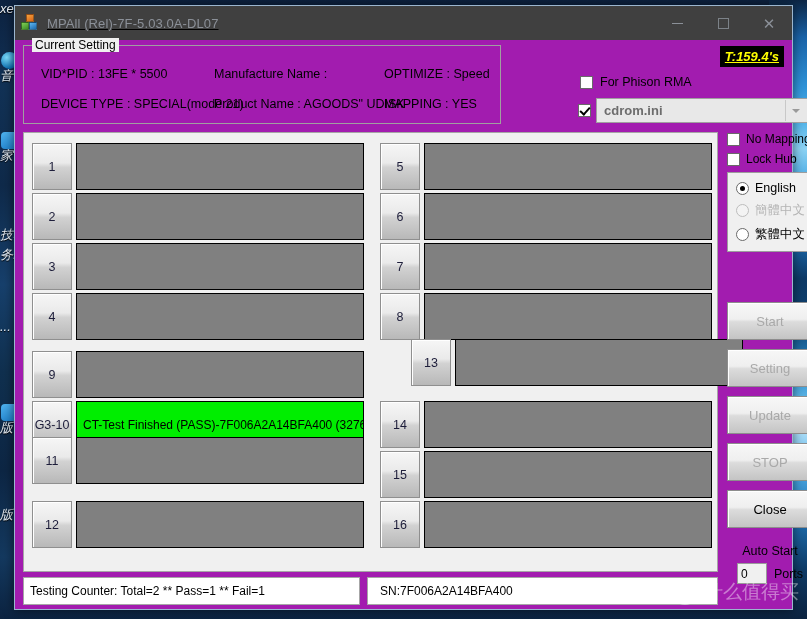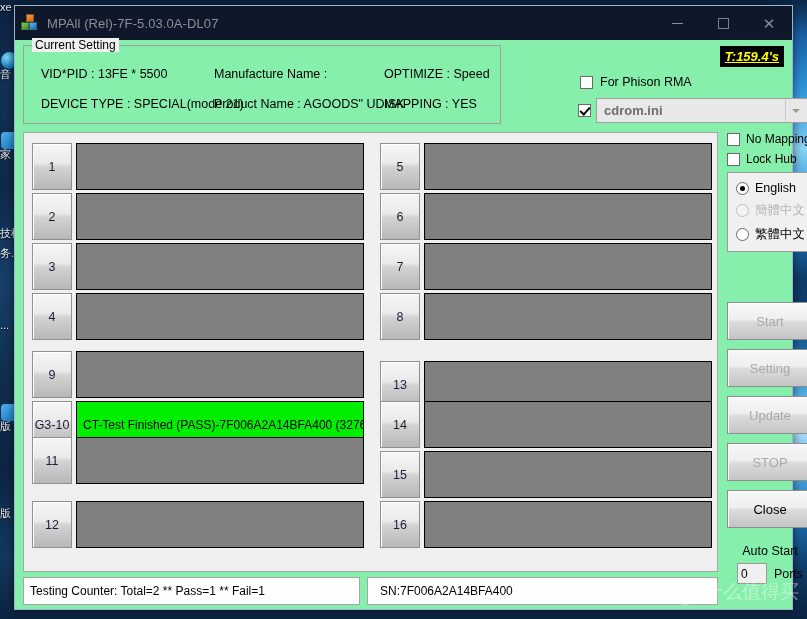--- a/index.html
+++ b/index.html
@@ -28,46 +28,47 @@
         #0d2746 0%, #1a63a8 6%, #2f93d8 14%, #56b6ea 20%, #8dd3f4 24%,
         #3fa3e0 30%, #1d6fb5 38%, #0e3a66 45%, #10416f 52%,
         #2a8ccd 60%, #6fc4ee 66%, #a9dcf7 70%, #4daae3 76%,
         #1e6dae 84%, #0f3b66 92%, #0c2340 100%);
   }
   #desktop-left-icons {
     position: absolute; left: 0; top: 0; width: 20px; height: 619px;
   }
   .dicon { position: absolute; left: 0; width: 20px; }
   .dicon .glyph {
-    font-size: 11px; color: #e8eef5; line-height: 1.05;
+    font-size: 13px; color: #e8eef5; line-height: 1.05;
     text-shadow: 0 1px 1px #000;
-    white-space: nowrap; overflow: hidden;
+    white-space: nowrap; overflow: hidden; font-style: italic;
   }
   .dicon .badge {
     width: 17px; height: 17px; border-radius: 4px;
     background: linear-gradient(160deg, #4fb3f0, #1d7ec8);
     margin-left: 1px;
   }
   .dicon .badge.round { border-radius: 50%;
     background: radial-gradient(circle at 35% 32%, #7fe0ff, #0c6fb0 70%, #05406c); }
 
   
   #window {
     position: absolute; left: 14px; top: 5px;
     width: 779px; height: 605px;
     background: #f0f0f0;
     border: 1px solid #9bb6cf;
     box-shadow: 0 0 10px rgba(0,0,0,.55);
     display: flex; flex-direction: column;
   }
   #titlebar {
-    height: 34px; background: #0f172a;
+    height: 34px; background: #404040;
     display: flex; align-items: center;
     flex: 0 0 34px;
     position: relative;
+    text-decoration: underline;
   }
   #app-icon {
     width: 18px; height: 18px; margin-left: 6px; margin-right: 8px;
     position: relative; flex: 0 0 18px;
   }
   #app-icon .blk { position: absolute; width: 8px; height: 8px; border: 1px solid rgba(0,0,0,.35); }
   #app-icon .b1 { left: 5px; top: 0px;  background: linear-gradient(150deg,#f5a23c,#d9651a); }
   #app-icon .b2 { left: 0px; top: 8px;  background: linear-gradient(150deg,#7fcf56,#3c8c27); }
   #app-icon .b3 { left: 8px; top: 8px;  background: linear-gradient(150deg,#5fb6ef,#1b6bb0); }
   #win-title {
@@ -78,21 +79,21 @@
     width: 46px; height: 34px;
     display: flex; align-items: center; justify-content: center;
     color: #5b6066;
   }
   .wbtn .min { width: 11px; height: 1px; background: #8b9098; }
   .wbtn .max { width: 11px; height: 11px; border: 1px solid #7c8288; }
   .wbtn .cls { font-size: 15px; line-height: 1; color: #8b9098; }
 
   #client {
     flex: 1 1 auto; position: relative;
-    background: #86efac;
+    background: #a21caf;
   }
 
   
   #current-setting {
     position: absolute; left: 8px; top: 5px; width: 478px; height: 79px;
     border: 1px solid #a0a0a0;
   }
   .grp-legend {
     position: absolute; left: 8px; top: -8px;
     background: #f0f0f0; padding: 0 3px;
@@ -407,21 +408,21 @@
             <div class="port-status"></div>
           </div>
           <div class="port-row" style="top: 110px;">
             <div class="port-btn">7</div>
             <div class="port-status"></div>
           </div>
           <div class="port-row" style="top: 160px;">
             <div class="port-btn">8</div>
             <div class="port-status"></div>
           </div>
-          <div class="port-row" style="top: 228px;">
+          <div class="port-row" style="top: 206px; margin-left: 31px;">
             <div class="port-btn">13</div>
             <div class="port-status"></div>
           </div>
           <div class="port-row" style="top: 268px;">
             <div class="port-btn">14</div>
             <div class="port-status"></div>
           </div>
           <div class="port-row" style="top: 318px;">
             <div class="port-btn">15</div>
             <div class="port-status"></div>

